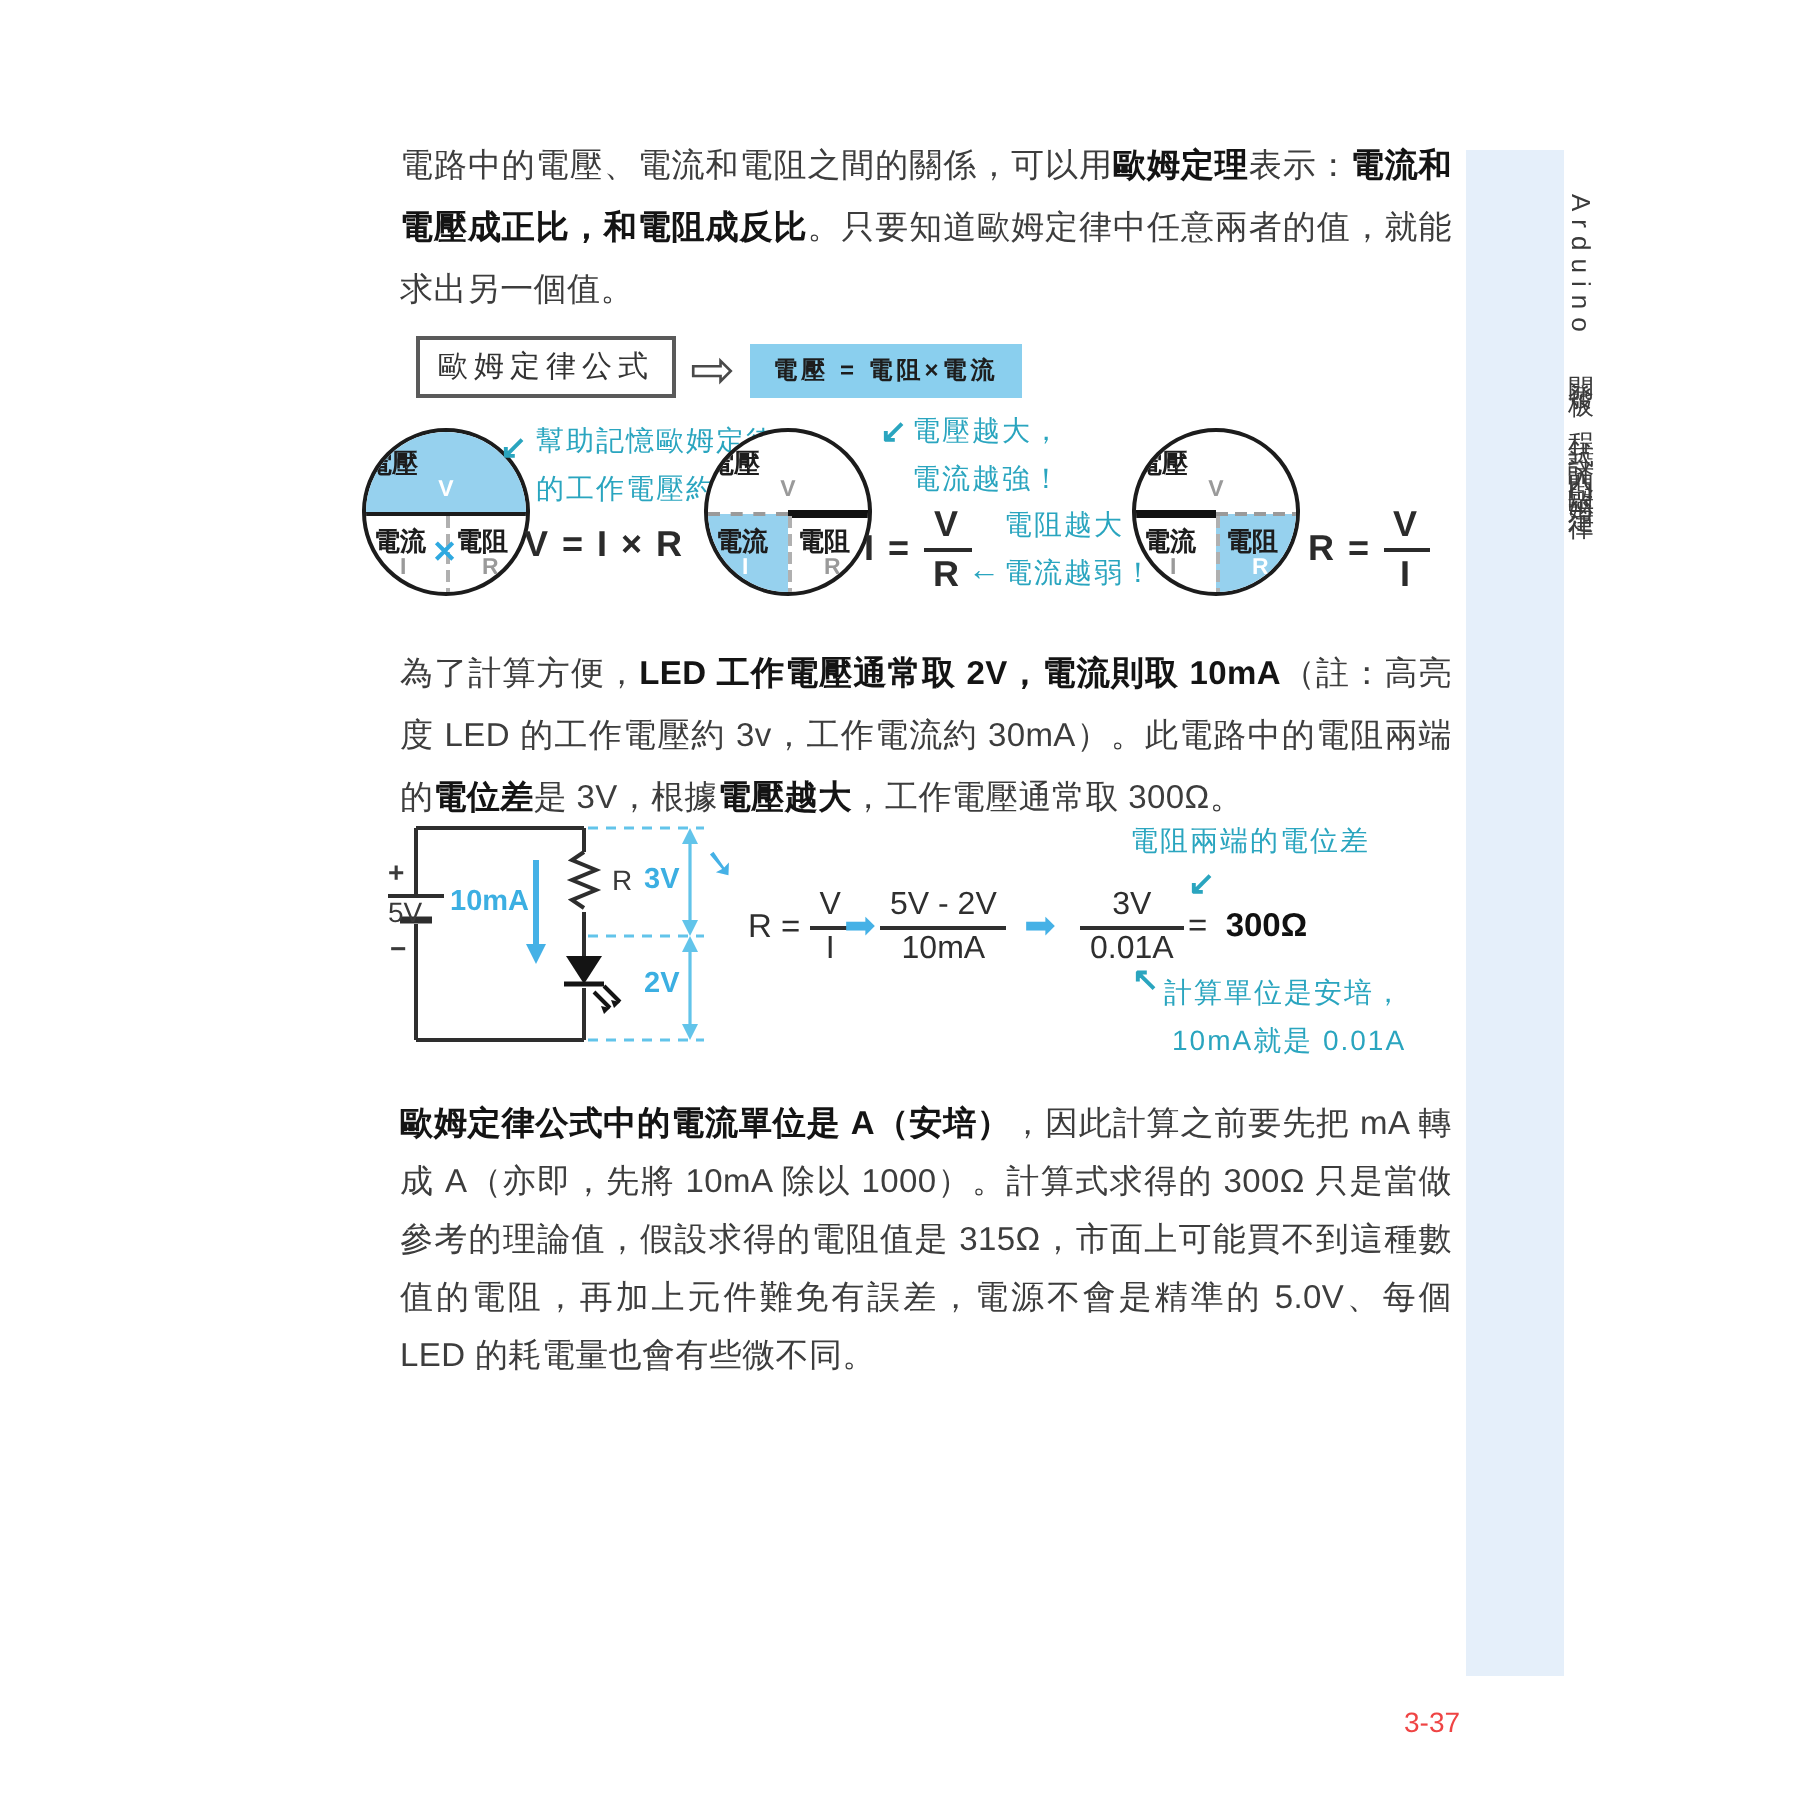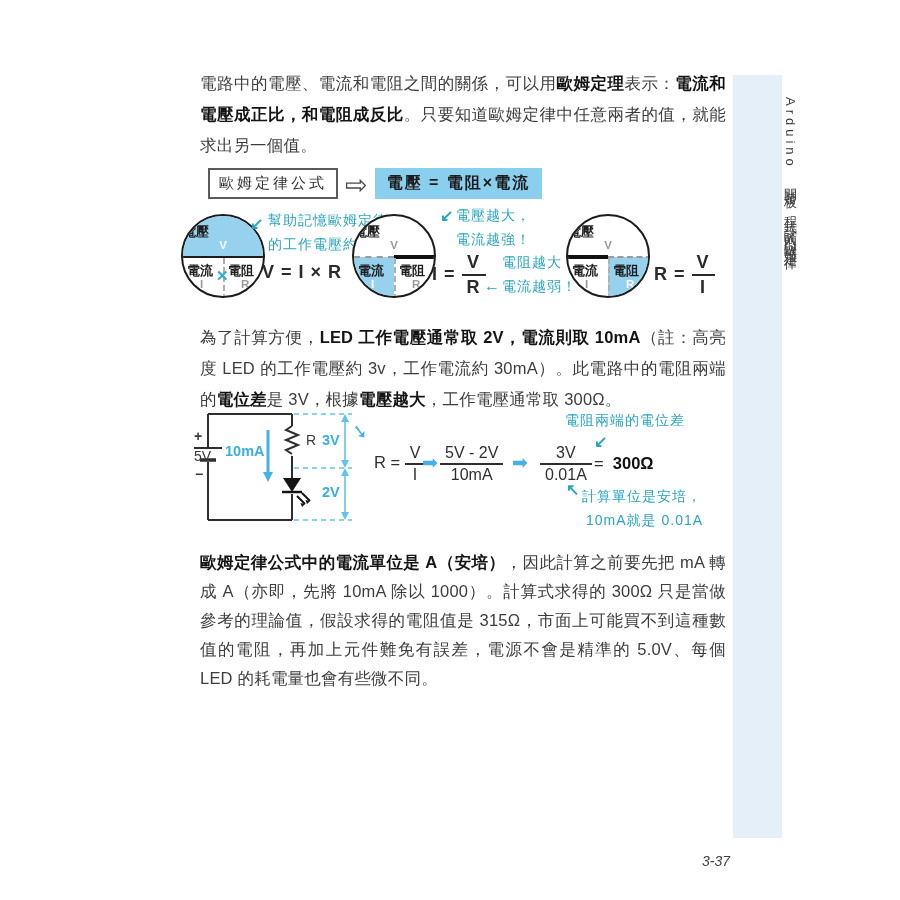--- a/index.html
+++ b/index.html
@@ -12,21 +12,21 @@
   .para b { color:#141414; }
   .p1 { top:68px; }
   .p2 { top:322px; }
   .p3 { top:548px; line-height:29px; }
   .p4 { top:682px; line-height:29px; }
 
   
   .formula-row { position:absolute; left:208px; top:168px; display:flex; align-items:flex-end; }
   .ohm-box { border:2px solid #5a5a5a; padding:4px 9px; font-size:15px; letter-spacing:3px; color:#333; background:#fff; }
   .arrow-outline { font-size:27px; color:#4a4a4a; margin:0 7px; line-height:1; }
-  .formula-highlight { background:#8acfee; padding:5px 12px; font-size:16px; font-weight:bold; color:#1d1d1d; letter-spacing:2px; }
+  .formula-highlight { background:#8acfee; padding:5px 12px; font-size:12px; font-weight:bold; color:#1d1d1d; letter-spacing:2px; }
 
   
   .circle { position:absolute; width:84px; height:84px; border:2px solid #1c1c1c; border-radius:50%;
             background:#fff; overflow:hidden; }
   .circle .half-top { position:absolute; left:0; top:0; width:100%; height:41px; }
   .circle .q-bl { position:absolute; left:0; top:41px; width:40px; height:43px; }
   .circle .q-br { position:absolute; left:40px; top:41px; width:44px; height:43px; }
   .blue { background:#96d1ee; }
   .circle .hline-full   { position:absolute; left:0; top:40px; width:100%; border-top:2.5px solid #1c1c1c; }
   .circle .hl-left-dash { position:absolute; left:0; top:40px; width:40px; border-top:2px dashed #9a9a9a; }
@@ -61,21 +61,21 @@
   .eq .frac { font-size:16px; }
   .eq .frac .den { border-top-color:#2f2f2f; }
   .fat-arrow { position:absolute; font-size:19px; color:#45b1e6; }
   .result-bold { font-weight:bold; color:#111; }
 
   
   .sidebar { position:absolute; left:733px; top:75px; width:49px; height:763px; background:#e5effa; }
   .sidebar-text { position:absolute; left:0; top:22px; width:100%; writing-mode:vertical-rl; text-orientation:mixed;
                   font-size:13px; color:#3a3a3a; letter-spacing:4px; margin-left:17px; }
 
-  .page-number { position:absolute; left:702px; top:853px; font-size:14px; color:#404040;font-style:italic; }
+  .page-number { position:absolute; left:702px; top:853px; font-size:14px; color:#ef4444; }
 </style>
 </head>
 <body>
 
 <div class="page">
 
   <p class="para p1"><span>電路中的電壓、電流和電阻之間的關係，可以用</span><b>歐姆定理</b><span>表示：</span><b>電流和電壓成正比，和電阻成反比</b><span>。只要知道歐姆定律中任意兩者的值，就能求出另一個值。</span></p>
 
   <div class="formula-row">
     <span class="ohm-box">歐姆定律公式</span>

